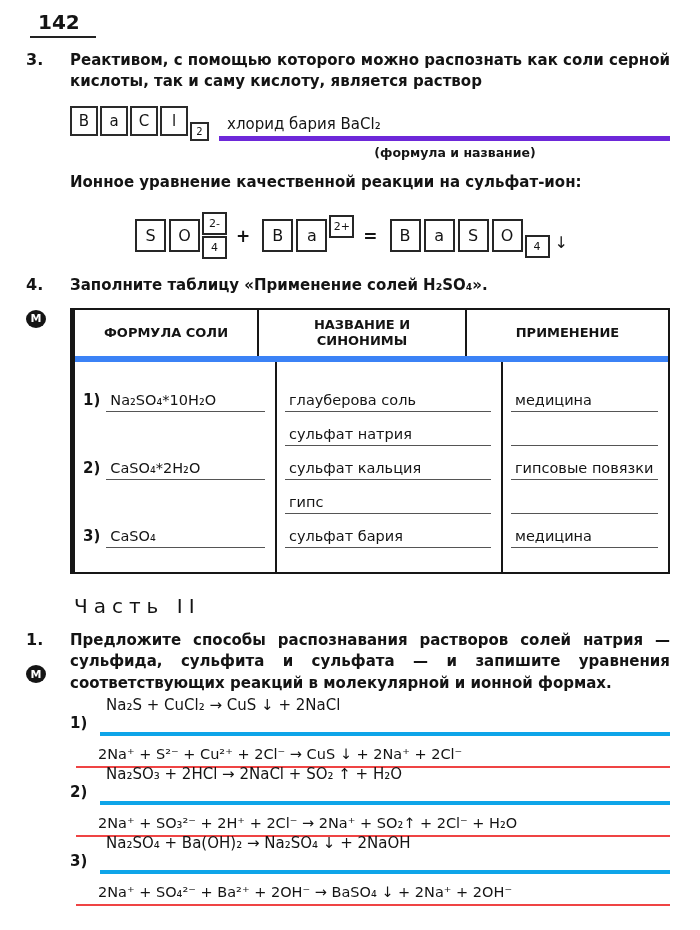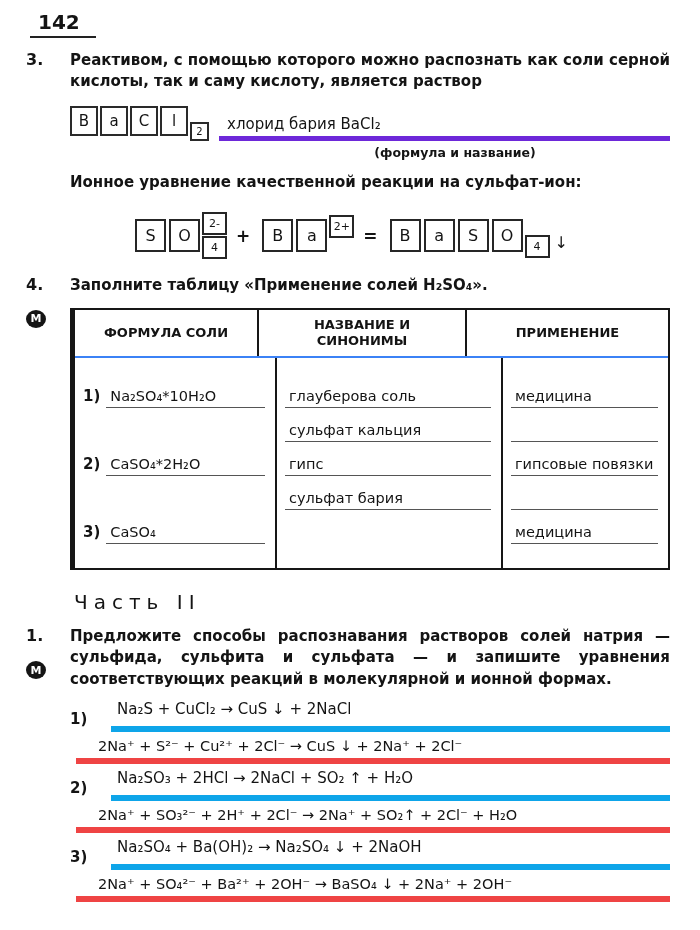--- a/index.html
+++ b/index.html
@@ -34,43 +34,43 @@
   .stack{display:flex;flex-direction:column;margin-left:2px;}
   .sbox{width:21px;height:19px;border:2px solid #262626;display:flex;align-items:center;justify-content:center;
     font-size:11px;background:#fff;}
   .stack .sbox + .sbox{margin-top:1px;}
   .sup{transform:translateY(-9px);margin-left:2px;}
   .sub{transform:translateY(11px);margin-left:2px;}
   .beq-op{font-size:17px;font-weight:700;margin:0 9px;}
   .beq-arrow{font-size:16px;margin-left:5px;transform:translateY(7px);}
 
   .wtable{margin:12px 0 0 0;border:2px solid #161616;border-left:5px solid #161616;}
-  .thead{display:flex;border-bottom:2px solid #3b82f6;}
+  .thead{display:flex;border-bottom:6px solid #3b82f6;}
   .th{min-height:46px;display:flex;align-items:center;justify-content:center;text-align:center;
     font-weight:700;font-size:13px;line-height:1.25;}
   .w1{flex:0 0 182px;border-right:2px solid #161616;}
   .w2{flex:0 0 206px;border-right:2px solid #161616;}
   .w3{flex:1;}
   .th .thwrap{max-width:120px;}
   .tbody{display:flex;}
   .tcol{padding:16px 10px 24px 8px;display:flex;flex-direction:column;}
   .slot{height:34px;display:flex;align-items:flex-end;}
   .slot .line{flex:1;border-bottom:1px solid #555;padding:0 2px 3px 4px;font-size:14.5px;font-weight:400;}
   .slot.noline .line{border-bottom:none;}
   .rownum{font-weight:700;font-size:15px;margin-right:6px;padding-bottom:3px;}
 
   .part-title{margin:20px 0 0 48px;font-size:20px;letter-spacing:6px;font-weight:400;}
 
   .eqs{margin:10px 0 0 44px;}
   .eq-block{margin-bottom:5px;}
   .eq-mol{display:flex;align-items:flex-end;height:32px;}
   .eq-mol .enum{font-weight:700;font-size:15px;flex:0 0 30px;padding-bottom:4px;}
-  .eq-mol .etext{flex:1;border-bottom:6px solid #0ea5e9;font-size:15px;padding:0 0 8px 6px;white-space:nowrap;overflow:hidden;margin-left:11px;}
+  .eq-mol .etext{flex:1;border-bottom:4px solid #0ea5e9;font-size:15px;padding:0 0 18px 6px;white-space:nowrap;overflow:hidden;}
   .eq-ion{display:flex;align-items:flex-end;height:32px;margin-left:6px;}
-  .eq-ion .etext{flex:1;border-bottom:6px solid #ef4444;font-size:14.5px;padding:0 0 4px 22px;white-space:nowrap;overflow:hidden;}
+  .eq-ion .etext{flex:1;border-bottom:2px solid #ef4444;font-size:14.5px;padding:0 0 4px 22px;white-space:nowrap;overflow:hidden;}
 </style>
 </head>
 <body>
 
 <div class="page">
 
   <div class="pageno">142</div>
 
   
   <div class="item">
@@ -152,20 +152,23 @@
             <div class="slot">
               <span class="rownum">3)</span>
               <span class="line hw">CaSO₄</span>
             </div>
           </div>
           <div class="tcol w2">
             <div class="slot">
                 <span class="line hw">глауберова соль</span>
               </div>
             <div class="slot">
+                <span class="line hw">сульфат натрия</span>
+              </div>
+            <div class="slot">
                 <span class="line hw">сульфат кальция</span>
               </div>
             <div class="slot">
                 <span class="line hw">гипс</span>
               </div>
             <div class="slot">
                 <span class="line hw">сульфат бария</span>
               </div>
           </div>
           <div class="tcol w3">

